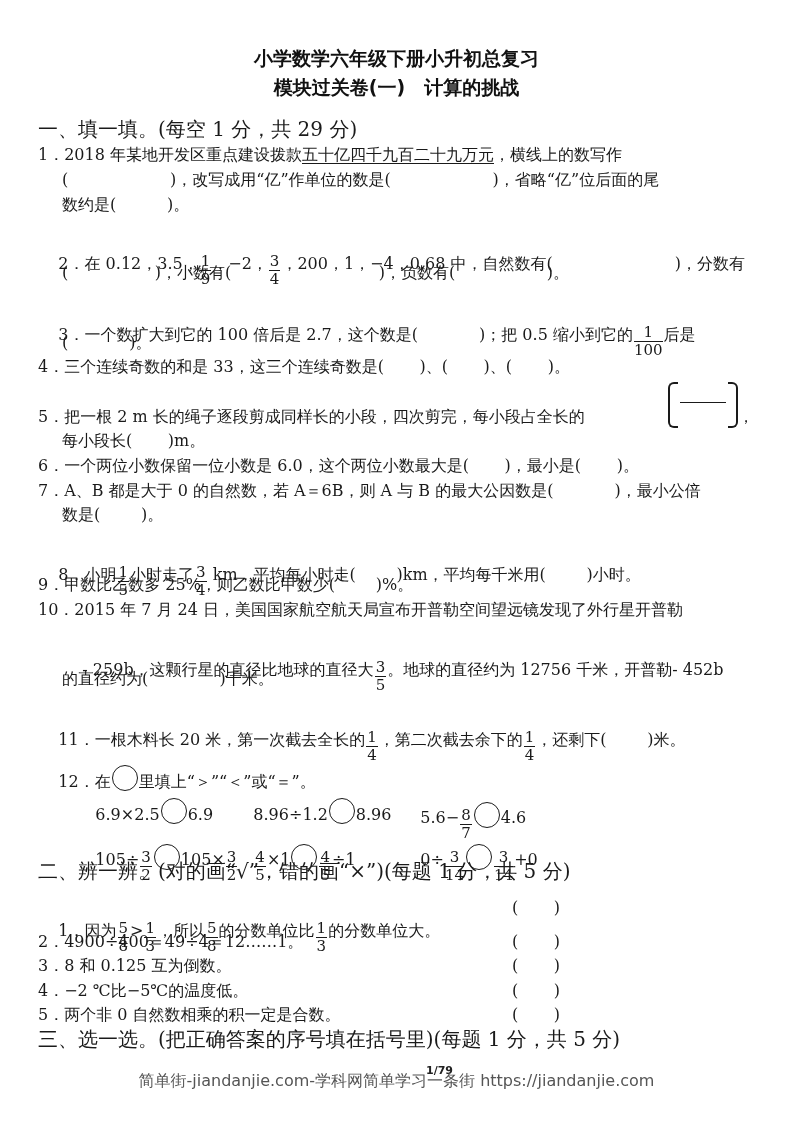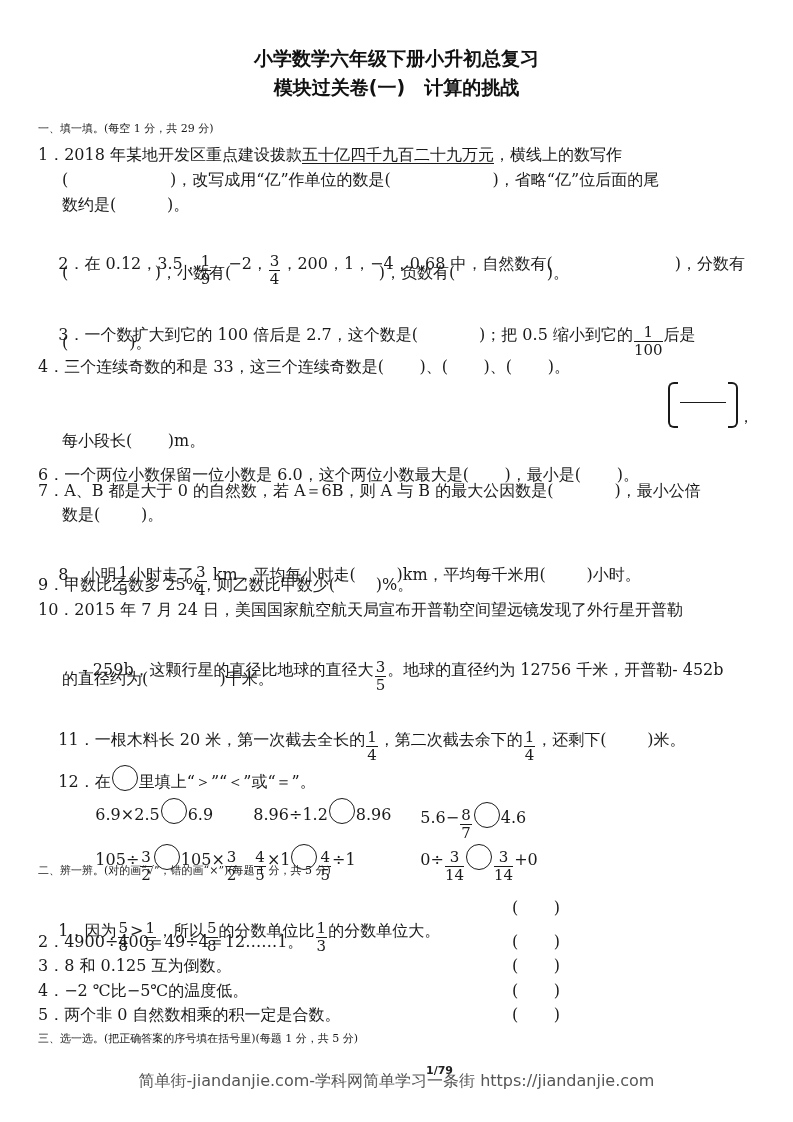--- a/index.html
+++ b/index.html
@@ -10,21 +10,21 @@
   }
   .page { position: absolute; left: 0; top: 0; width: 696px; height: 1122px; }
   .title {
     position: absolute; left: 0; width: 793px; text-align: center;
     font-family: "DejaVu Sans", "Liberation Sans", sans-serif;
     font-weight: bold; font-size: 19px; letter-spacing: 0px; color: #111;
   }
   .line {
     position: absolute; white-space: nowrap; line-height: 22px; font-size: 16px;
   }
-  .sec { font-size: 11px; }
+  .sec { font-size: 20px; }
   .u { text-decoration: underline; text-underline-offset: 3px; }
   .frac {
     display: inline-block; vertical-align: middle; text-align: center;
     line-height: 1; font-size: 15px; margin: 0 1px; position: relative; top: 6px;
   }
   .frac .n { display: block; border-bottom: 1px solid #1a1a1a; padding: 0 1px 1px; }
   .frac .d { display: block; padding-top: 1px; }
   .circle {
     display: inline-block; width: 24px; height: 24px; border: 1.3px solid #1a1a1a;
     border-radius: 50%; vertical-align: middle; margin: 0 1px; position: relative; top: -4px;
@@ -70,29 +70,30 @@
   </div>
   <div class="line" style="left:62px; top:262px; white-space:pre;">(                 )，小数有(                             )，负数有(                  )。</div>
 
   <div class="line" style="left:38px; top:297px; white-space:pre;">
     <span>3．一个数扩大到它的 100 倍后是 2.7，这个数是(            )；把 0.5 缩小到它的</span><span class="frac"><span class="n">1</span><span class="d">100</span></span><span>后是</span>
   </div>
   <div class="line" style="left:62px; top:332px; white-space:pre;">(            )。</div>
 
   <div class="line" style="left:38px; top:356px; white-space:pre;">4．三个连续奇数的和是 33，这三个连续奇数是(       )、(       )、(       )。</div>
 
+  <div class="line" style="left:38px; top:406px; white-space:pre;">5．把一根 2 m 长的绳子逐段剪成同样长的小段，四次剪完，每小段占全长的</div>
   <div class="bigbox">
     <div class="lb"></div>
     <div class="bar"></div>
     <div class="rb"></div>
   </div>
   <div class="line" style="left:738px; top:406px;">，</div>
   <div class="line" style="left:62px; top:430px; white-space:pre;">每小段长(       )m。</div>
 
-  <div class="line" style="left:38px; top:455px; white-space:pre;margin-top:9px;">6．一个两位小数保留一位小数是 6.0，这个两位小数最大是(       )，最小是(       )。</div>
+  <div class="line" style="left:38px; top:455px; white-space:pre;">6．一个两位小数保留一位小数是 6.0，这个两位小数最大是(       )，最小是(       )。</div>
 
   <div class="line" style="left:38px; top:480px; white-space:pre;">7．A、B 都是大于 0 的自然数，若 A＝6B，则 A 与 B 的最大公因数是(            )，最小公倍</div>
   <div class="line" style="left:62px; top:504px; white-space:pre;">数是(        )。</div>
 
   <div class="line" style="left:38px; top:537px; white-space:pre;">
     <span>8．小明</span><span class="frac"><span class="n">1</span><span class="d">5</span></span><span>小时走了</span><span class="frac"><span class="n">3</span><span class="d">4</span></span><span> km，平均每小时走(        )km，平均每千米用(        )小时。</span>
   </div>
 
   <div class="line" style="left:38px; top:574px; white-space:pre;">9．甲数比乙数多 25%，则乙数比甲数少(        )%。</div>
 

